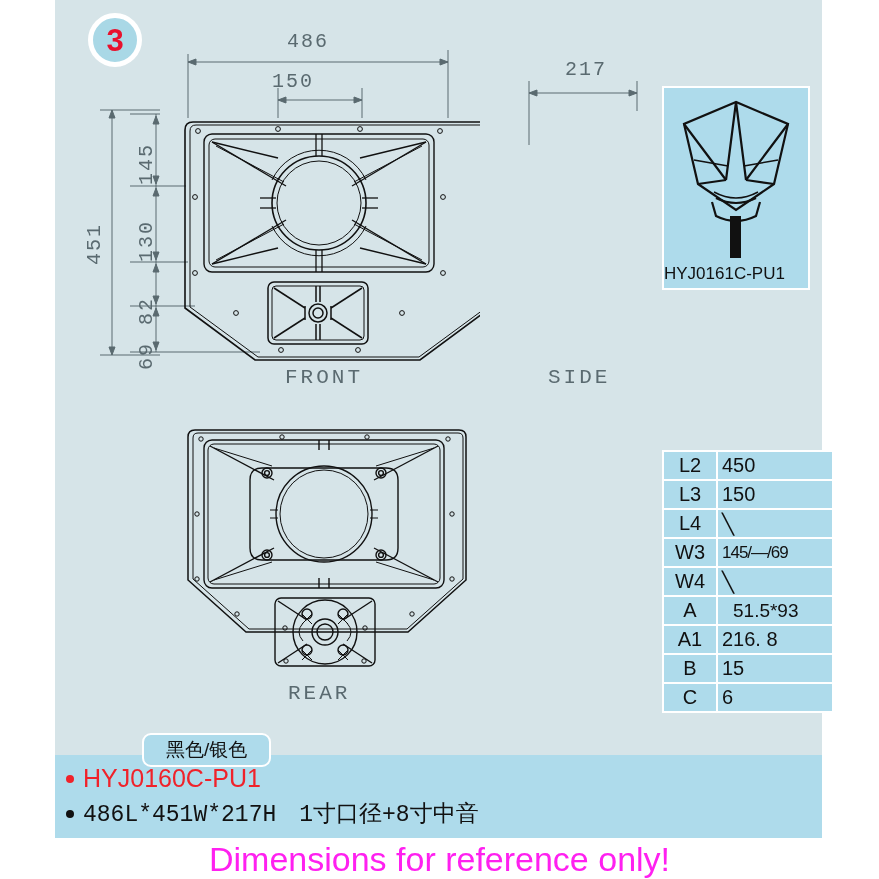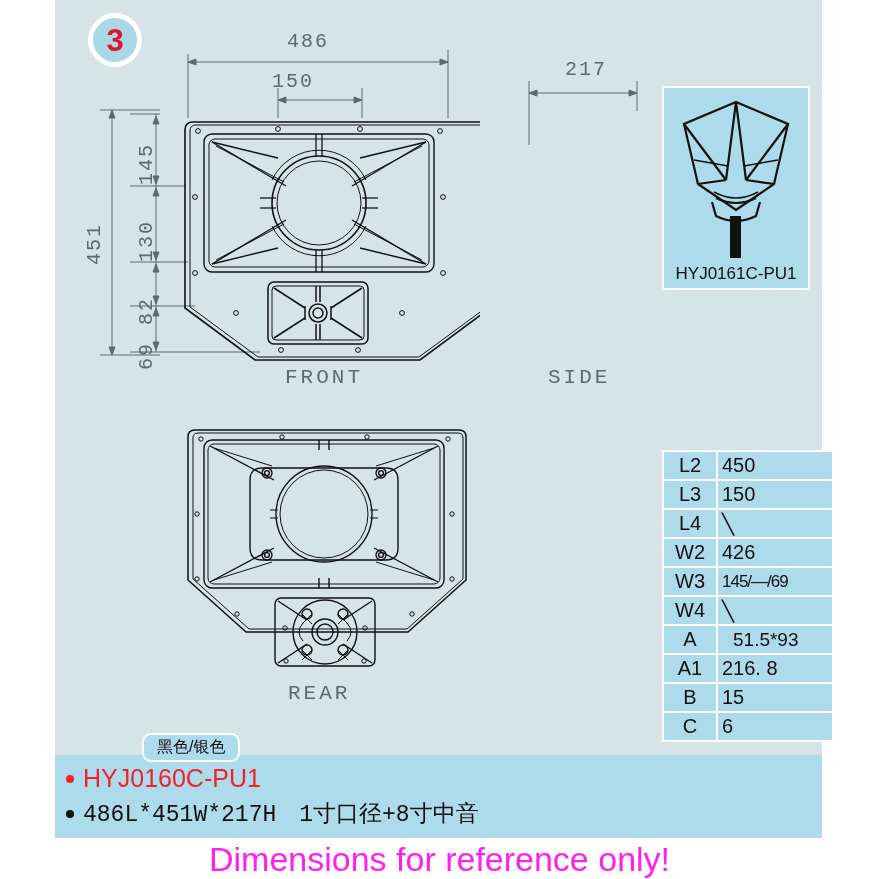--- a/index.html
+++ b/index.html
@@ -22,38 +22,38 @@
   .drawing{position:absolute;}
   .view-label{position:absolute;color:#5a6a70;font-size:21px;letter-spacing:3px;
               font-family:"Liberation Mono",monospace;}
   .dim-txt{position:absolute;color:#5a6a70;font-size:20px;letter-spacing:2px;
            font-family:"Liberation Mono",monospace;white-space:nowrap;}
   .dim-txt.vert{transform-origin:0 0;transform:rotate(-90deg);}
 
   
   .panel{position:absolute;left:662px;top:86px;width:148px;background:#aedbeb;
          border:2px solid #ffffff;box-sizing:border-box;}
-  .panel-cap{text-align:center;color:#111;font-size:17px;padding:1px 0 4px 0;
+  .panel-cap{text-align:left;color:#111;font-size:17px;padding:1px 0 4px 0;
              font-family:"Liberation Sans",sans-serif;white-space:nowrap;}
   .panel-img{height:175px;position:relative;}
   .panel2{position:absolute;left:662px;top:303px;width:148px;background:#aedbeb;
           border:2px solid #ffffff;box-sizing:border-box;}
   .panel2 .panel-img{height:115px;}
 
   
   .spec{position:absolute;left:662px;top:450px;width:172px;border-collapse:collapse;
         background:#aedbeb;}
   .spec td{border:2px solid #ffffff;color:#111;font-size:20px;height:27px;
            font-family:"Liberation Sans",sans-serif;padding:0 4px;}
   .spec td.k{text-align:center;width:44px;}
   .spec td.v{text-align:left;}
 
   
   .chip{position:absolute;left:142px;top:733px;background:#aedbeb;border:2px solid #ffffff;
-        border-radius:9px;padding:2px 13px;color:#111;font-size:16px;
+        border-radius:9px;padding:2px 22px;color:#111;font-size:19px;
         font-family:"Liberation Sans",sans-serif;white-space:nowrap;}
 
   
   .bl{position:absolute;display:flex;align-items:center;gap:9px;white-space:nowrap;}
   .dot{width:8px;height:8px;border-radius:50%;display:inline-block;flex:none;}
   .l1{left:66px;top:764px;}
   .l2{left:66px;top:798px;}
   .l1 .txt{color:#f0222a;font-size:25px;font-family:"Liberation Sans",sans-serif;}
   .l2 .txt{color:#111;font-size:23px;font-family:"Liberation Mono",monospace;}
 
@@ -360,24 +360,20 @@
       </tr>
       <tr>
         <td class="k">L3</td>
         <td class="v">150</td>
       </tr>
       <tr>
         <td class="k">L4</td>
         <td class="v">╲</td>
       </tr>
       <tr>
-        <td class="k">W2</td>
-        <td class="v">426</td>
-      </tr>
-      <tr>
         <td class="k">W3</td>
         <td class="v" style="font-size:17px;letter-spacing:-1px;">145/—/69</td>
       </tr>
       <tr>
         <td class="k">W4</td>
         <td class="v">╲</td>
       </tr>
       <tr>
         <td class="k">A</td>
         <td class="v" style="font-size:19px;padding-left:15px;">51.5*93</td>

